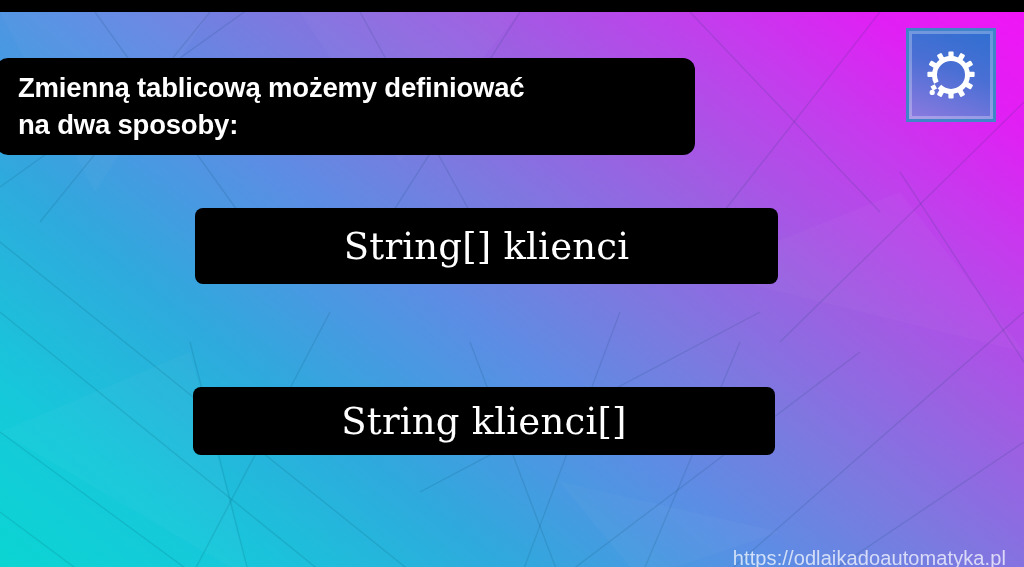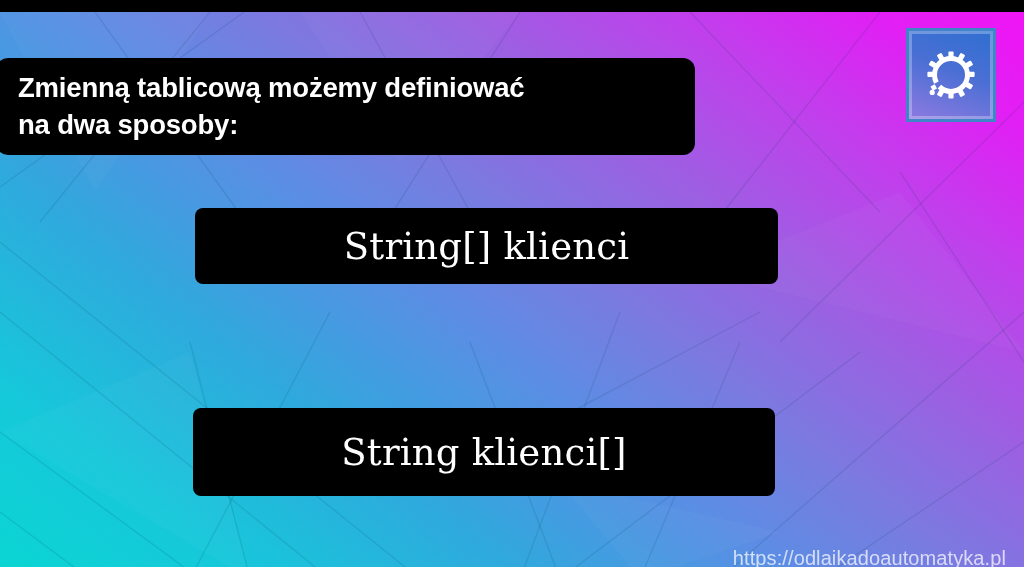--- a/index.html
+++ b/index.html
@@ -59,21 +59,21 @@
   }
 
   
   .code-box {
     position:absolute;
     background:#000;
     border-radius:8px;
     display:flex; align-items:center; justify-content:center;
   }
   .code-box.one   { left:195px; top:196px; width:583px; height:76px; }
-  .code-box.two   { left:193px; top:396px; width:582px; height:88px; }
+  .code-box.two   { left:193px; top:375px; width:582px; height:68px; }
 
   .code-text {
     color:#fff;
     font-family:"DejaVu Serif", "Liberation Serif", serif;
     font-size:37px;
     font-weight:400;
     letter-spacing:0.2px;
     white-space:pre;
   }
 

